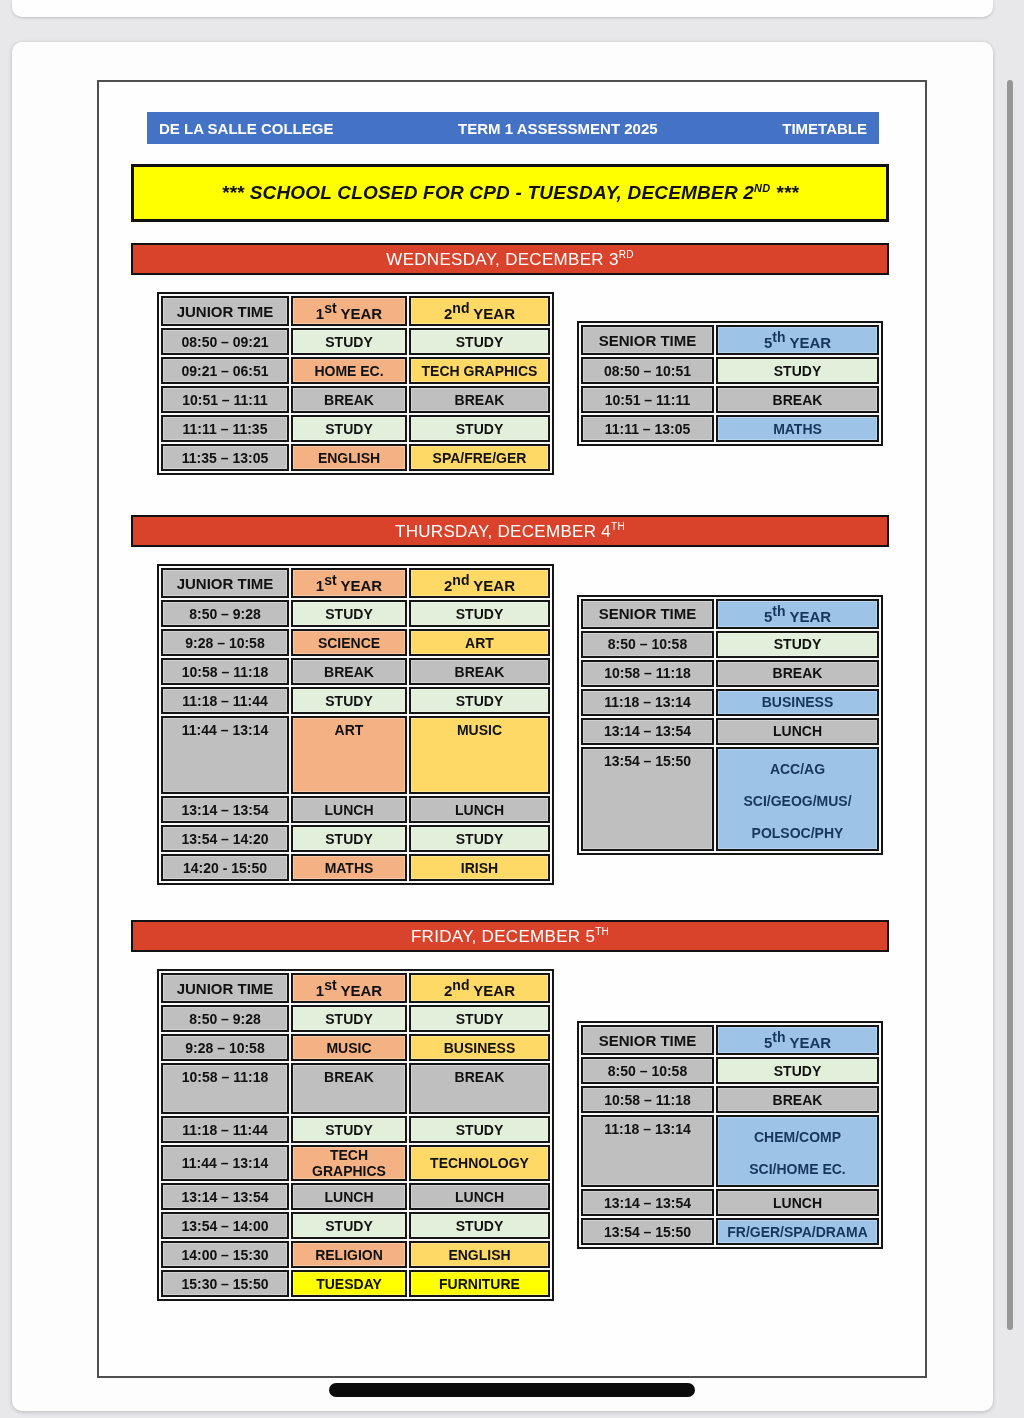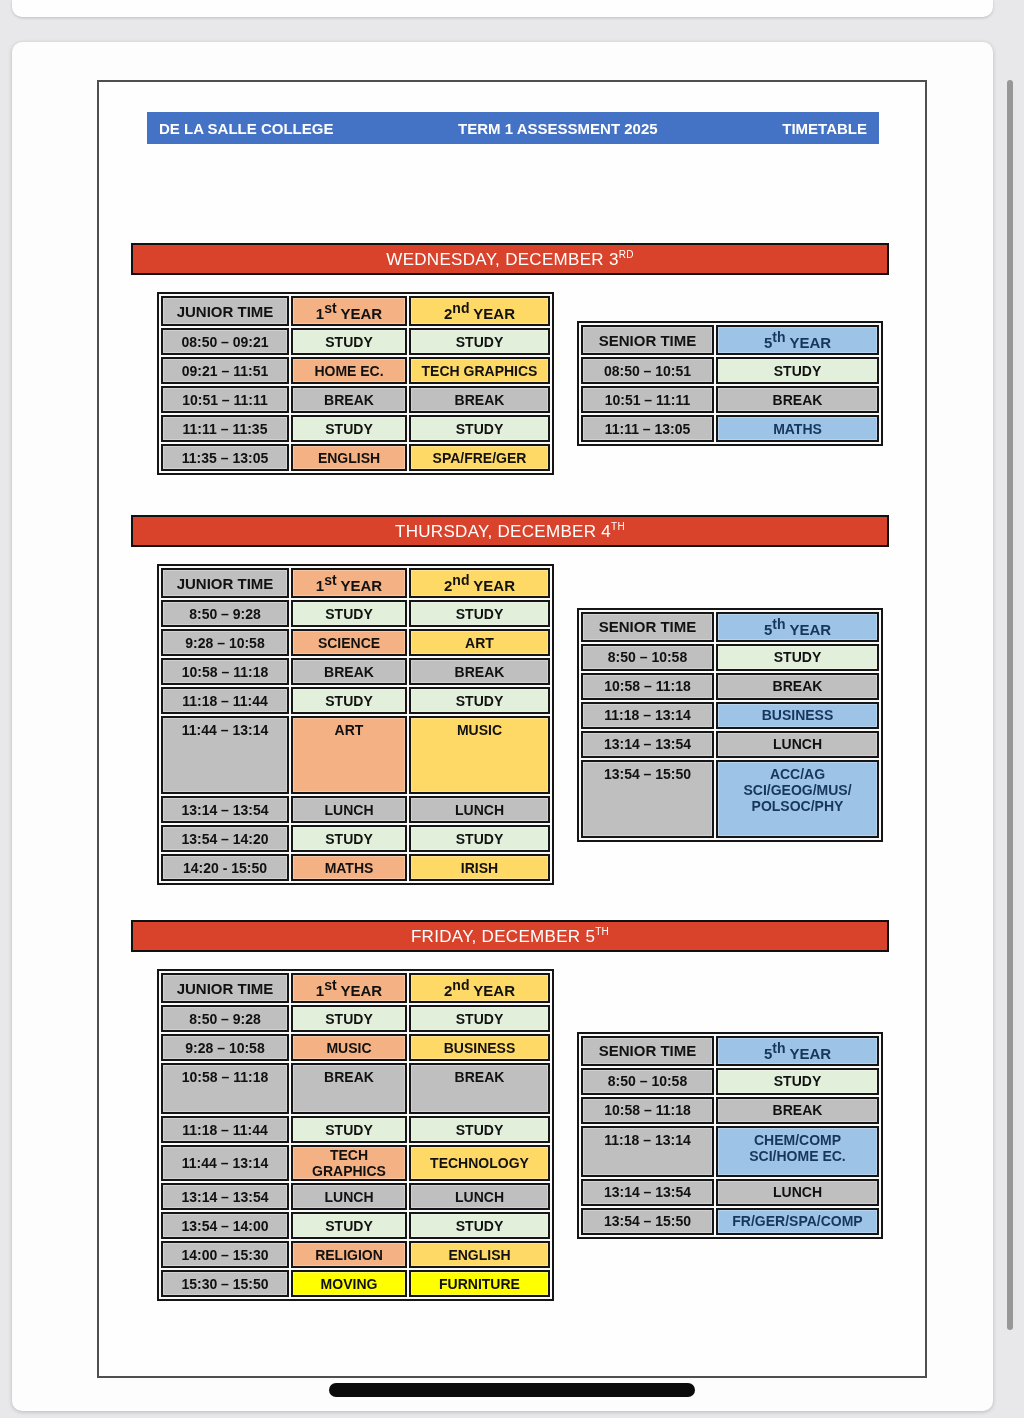--- a/index.html
+++ b/index.html
@@ -68,21 +68,21 @@
   .y5h{background:var(--year5_blue);color:var(--navy_text);}
   .t{background:var(--cell_gray);}
   .study{background:var(--study_green);}
   .brk{background:var(--cell_gray);}
   .o{background:var(--year1_orange);}
   .y{background:var(--year2_yellow);}
   .b{background:var(--year5_blue);color:var(--navy_text);}
   .yy{background:var(--bright_yellow);}
   tr.tall td{height:78px;vertical-align:top;padding-top:4px;}
   tr.med td{height:51px;vertical-align:top;padding-top:4px;}
-  td.pre{white-space:pre-line;line-height:16px;}
+  td.pre{white-space:pre-line;line-height:32px;}
   
   .scroll-thumb{
     position:absolute;right:11px;top:80px;width:6px;height:1250px;
     background:#979797;border-radius:3px;
   }
   .pill{
     position:absolute;left:329px;top:1383px;width:366px;height:14px;
     background:#0b0b0b;border-radius:7px;
   }
 </style>
@@ -93,20 +93,23 @@
 
 <div class="page">
   <div class="doc">
 
     <div class="docbar">
       <span>DE LA SALLE COLLEGE</span>
       <span>TERM 1 ASSESSMENT 2025</span>
       <span>TIMETABLE</span>
     </div>
 
+    <div class="notice">
+      <span><span>*** SCHOOL CLOSED FOR CPD - TUESDAY, DECEMBER 2</span><sup>ND</sup><span> ***</span></span>
+    </div>
 
     <div class="day day-wed">
       <div class="banner">
         <span><span>WEDNESDAY, DECEMBER 3</span><sup>RD</sup></span>
       </div>
       <div class="tables">
         <table class="jtable">
           <colgroup>
               <col style="width:128px">
               <col style="width:116px">
@@ -117,21 +120,21 @@
             <th class="hdr">JUNIOR TIME</th>
             <th class="y1h"><span>1</span><sup>st</sup><span> YEAR</span></th>
             <th class="y2h"><span>2</span><sup>nd</sup><span> YEAR</span></th>
           </tr>
           <tr>
             <td class="t">08:50 – 09:21</td>
             <td class="study">STUDY</td>
             <td class="study">STUDY</td>
           </tr>
           <tr>
-            <td class="t">09:21 – 11:51</td>
+            <td class="t">09:21 – 06:51</td>
             <td class="o">HOME EC.</td>
             <td class="y">TECH GRAPHICS</td>
           </tr>
           <tr>
             <td class="t">10:51 – 11:11</td>
             <td class="brk">BREAK</td>
             <td class="brk">BREAK</td>
           </tr>
           <tr>
             <td class="t">11:11 – 11:35</td>
@@ -320,21 +323,21 @@
             <td class="study">STUDY</td>
             <td class="study">STUDY</td>
           </tr>
           <tr>
             <td class="t">14:00 – 15:30</td>
             <td class="o">RELIGION</td>
             <td class="y">ENGLISH</td>
           </tr>
           <tr>
             <td class="t">15:30 – 15:50</td>
-            <td class="yy">MOVING</td>
+            <td class="yy">TUESDAY</td>
             <td class="yy">FURNITURE</td>
           </tr>
         </tbody>
           </table>
         <table class="stable">
           <colgroup>
               <col style="width:133px">
               <col style="width:163px">
             </colgroup>
           <tbody>
@@ -354,21 +357,21 @@
             <td class="t">11:18 – 13:14</td>
             <td class="b pre">CHEM/COMP
 SCI/HOME EC.</td>
           </tr>
           <tr>
             <td class="t">13:14 – 13:54</td>
             <td class="brk">LUNCH</td>
           </tr>
           <tr>
             <td class="t">13:54 – 15:50</td>
-            <td class="b">FR/GER/SPA/COMP</td>
+            <td class="b">FR/GER/SPA/DRAMA</td>
           </tr>
         </tbody>
           </table>
       </div>
     </div>
 
   </div>
 </div>
 
 <div class="scroll-thumb"></div>

